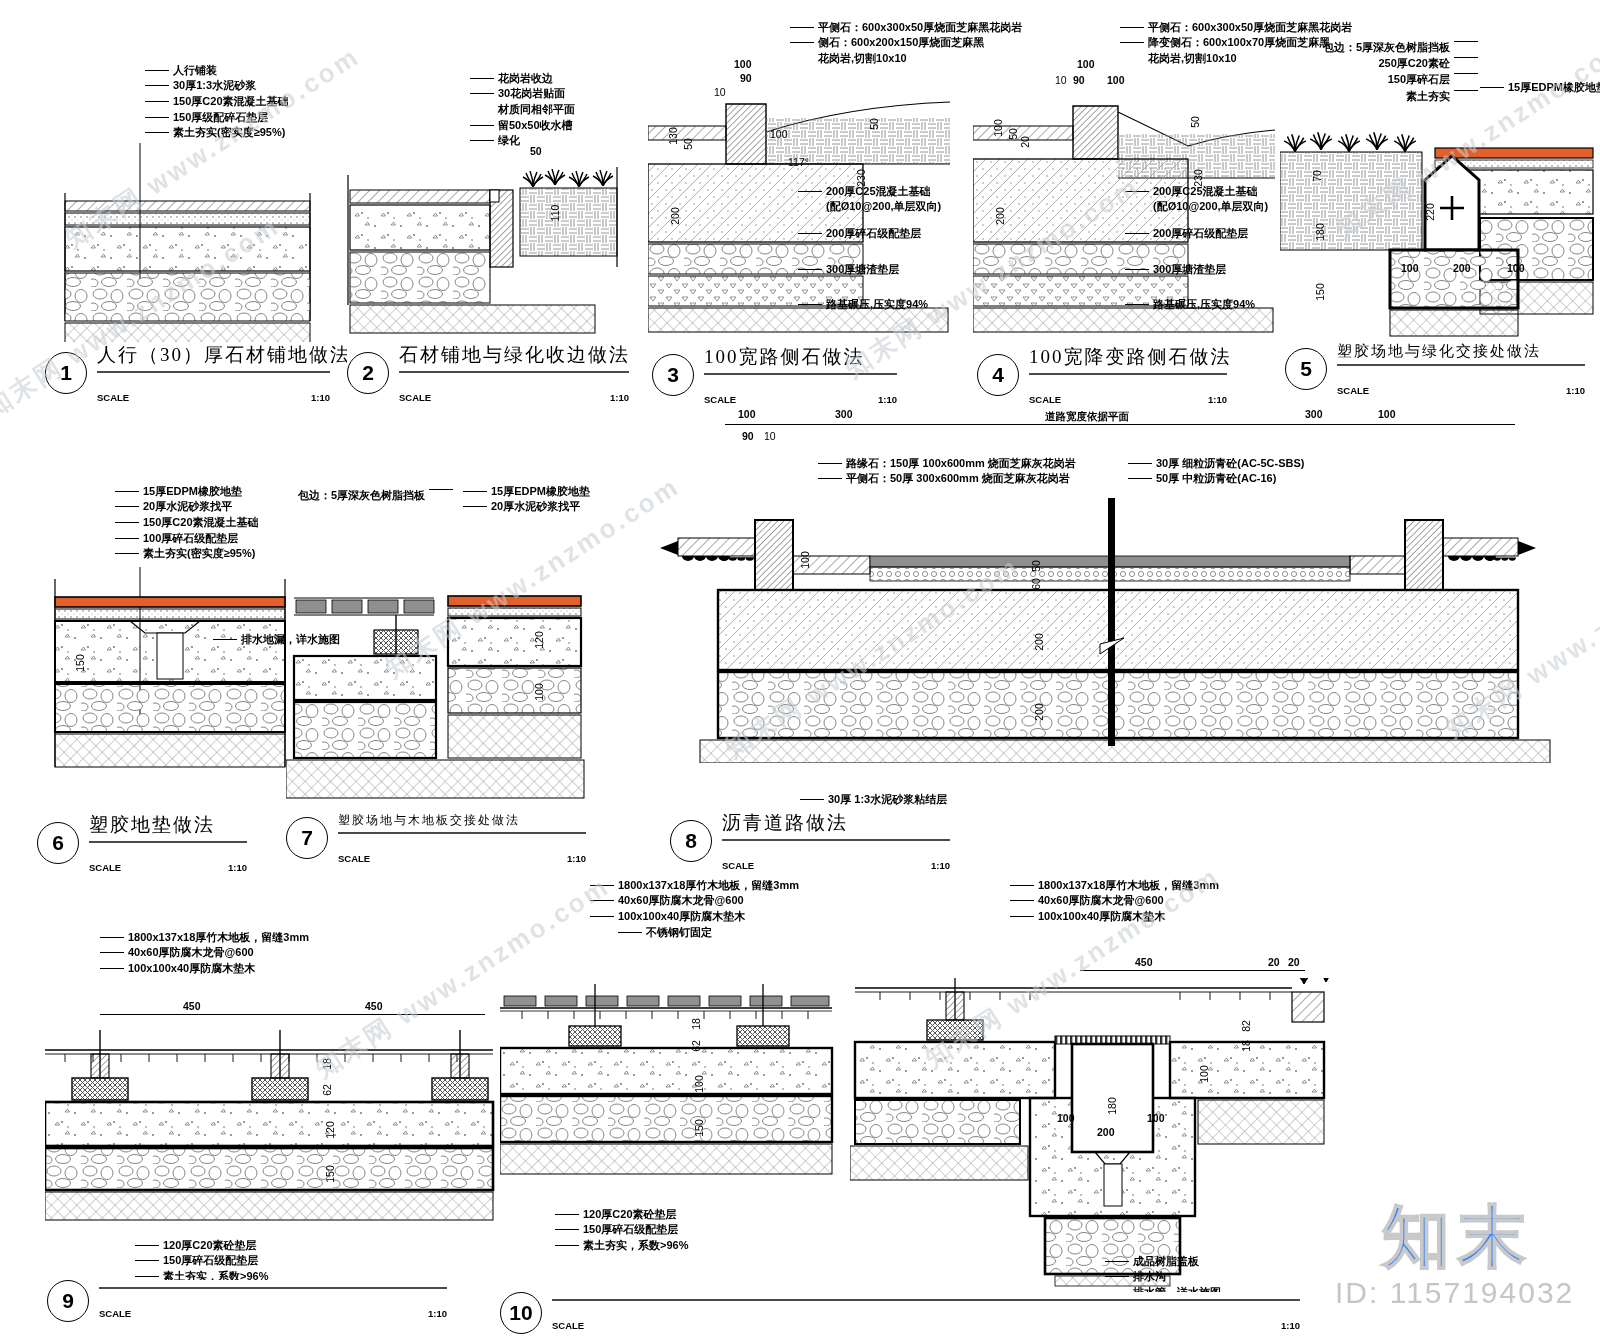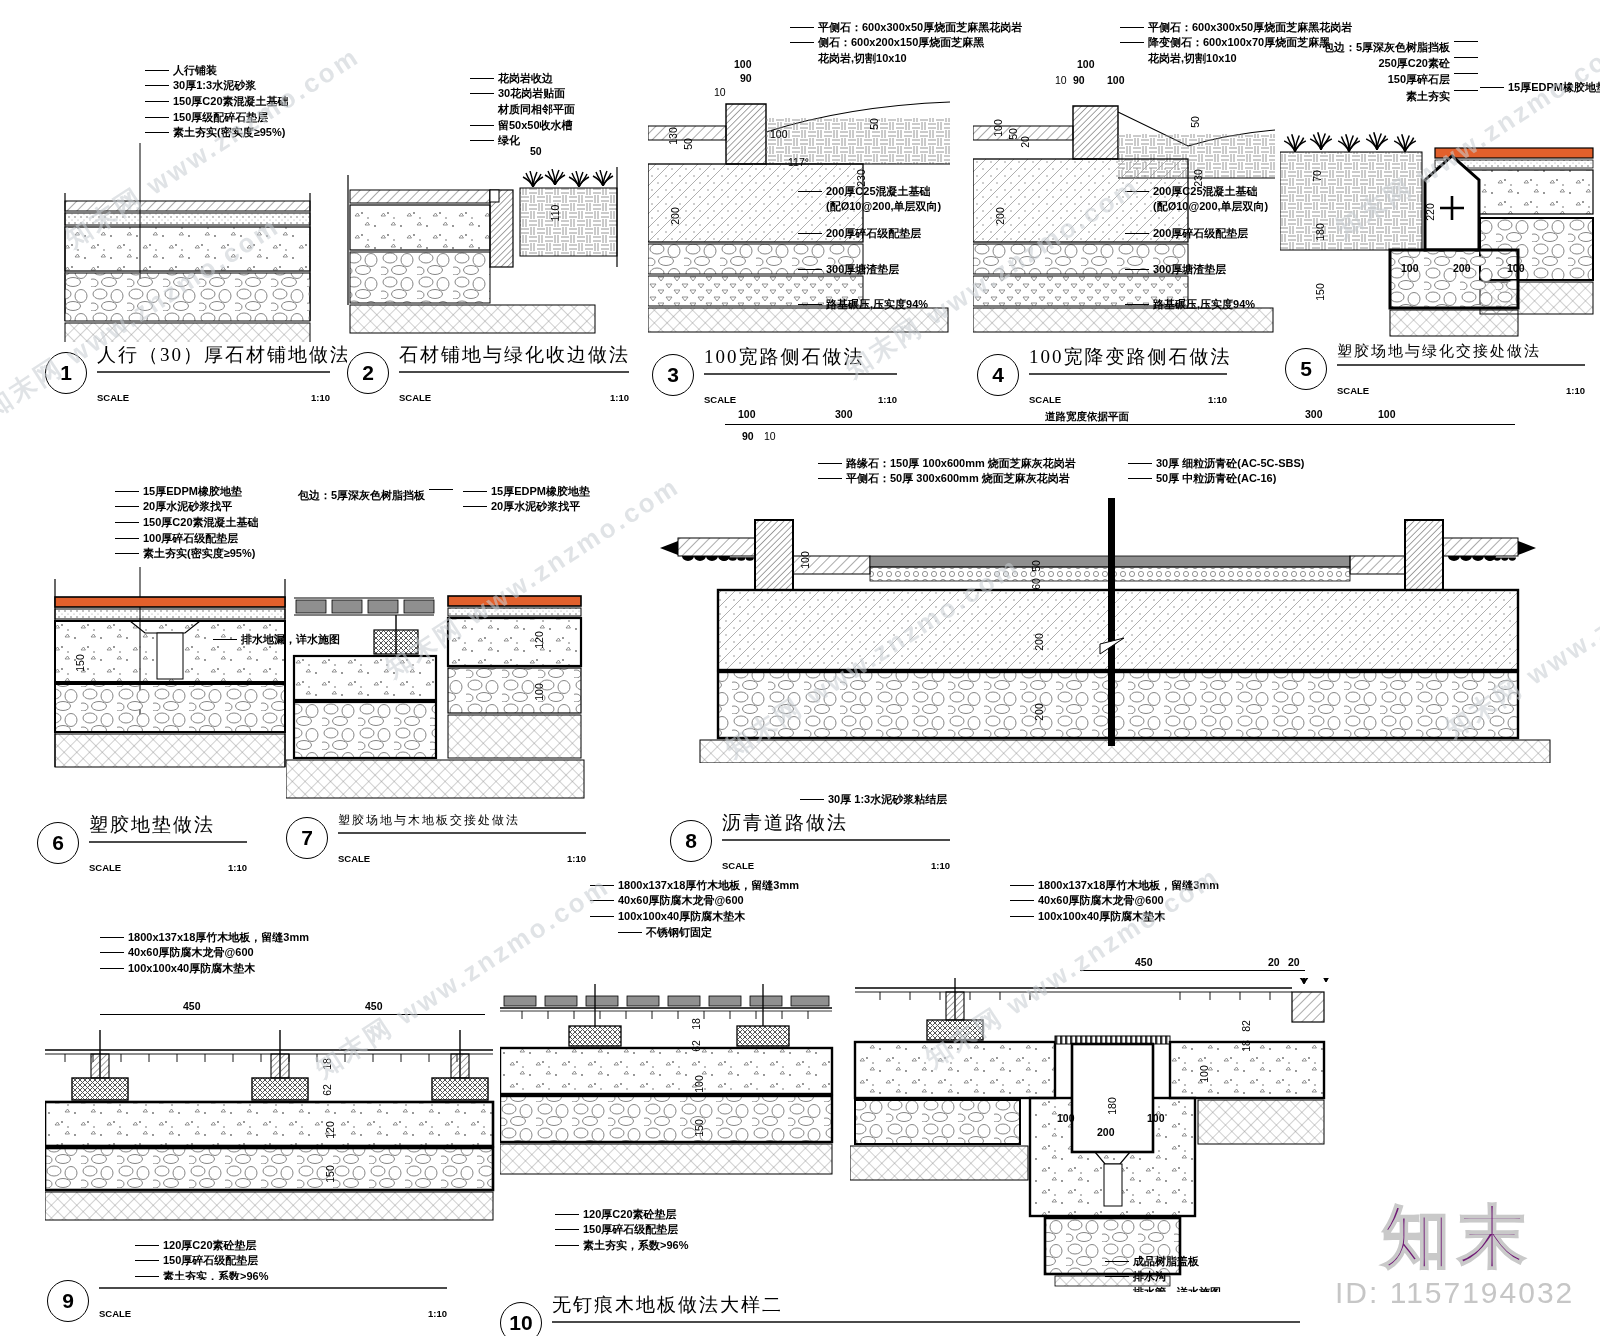--- a/index.html
+++ b/index.html
@@ -21,21 +21,21 @@
   .dimline{position:absolute;border-top:1.1px solid #000;z-index:2}
   .tb{position:absolute;display:flex;align-items:center;gap:10px;z-index:5;background:#fff}
   .tb .circ{width:40px;height:40px;border:1.8px solid #000;border-radius:50%;display:flex;align-items:center;
       justify-content:center;font:bold 21px "Liberation Sans",sans-serif;flex:none;background:#fff}
   .tb .body{flex:1;min-width:0}
   .tb .t{font:19px "Liberation Serif","DejaVu Serif",serif;letter-spacing:2px;white-space:nowrap}
   .tb .rule{border-top:2.6px solid #4a4a4a;margin-top:3px}
   .tb .meta{display:flex;justify-content:space-between;font:bold 9.5px "Liberation Sans",sans-serif;margin-top:19px}
   .wm{position:absolute;z-index:6;color:#c7cdd2;opacity:.55;font:bold 26px "Liberation Sans",sans-serif;
       transform:rotate(-33deg);letter-spacing:3px;white-space:nowrap;pointer-events:none}
-  .logo{position:absolute;z-index:6;font:bold 68px "Liberation Serif","DejaVu Serif",serif;color:#701a75;
+  .logo{position:absolute;z-index:6;font:bold 68px "Liberation Serif","DejaVu Serif",serif;color:#3b82f6;
       -webkit-text-stroke:1.6px #c9c9c9;letter-spacing:8px}
   .idtext{position:absolute;z-index:6;font:30px "Liberation Sans",sans-serif;color:#c6c6c6;letter-spacing:2px}
 </style>
 </head>
 <body>
 
 <svg width="0" height="0" style="position:absolute">
 <defs>
 <pattern id="ph" patternUnits="userSpaceOnUse" width="7" height="7" patternTransform="rotate(45)">
         <line x1="0" y1="0" x2="0" y2="7" stroke="#444" stroke-width="0.9"></line>
@@ -749,21 +749,20 @@
       <div class="co">
           <span>排水沟</span>
         </div>
       <div class="co">
           <span>排水管，详水施图</span>
         </div>
     </div>
     <div class="tb" style="left:5px;top:432px;width:800px">
       <div class="circ">10</div>
       <div class="body">
-        <div class="t">无钉痕木地板做法大样二</div>
         <div class="rule"></div>
         <div class="meta">
             <span>SCALE</span>
             <span>1:10</span>
           </div>
       </div>
     </div>
   </div>
 
   <div class="wm" style="left:-40px;top:300px">知末网 www.znzmo.com</div>

